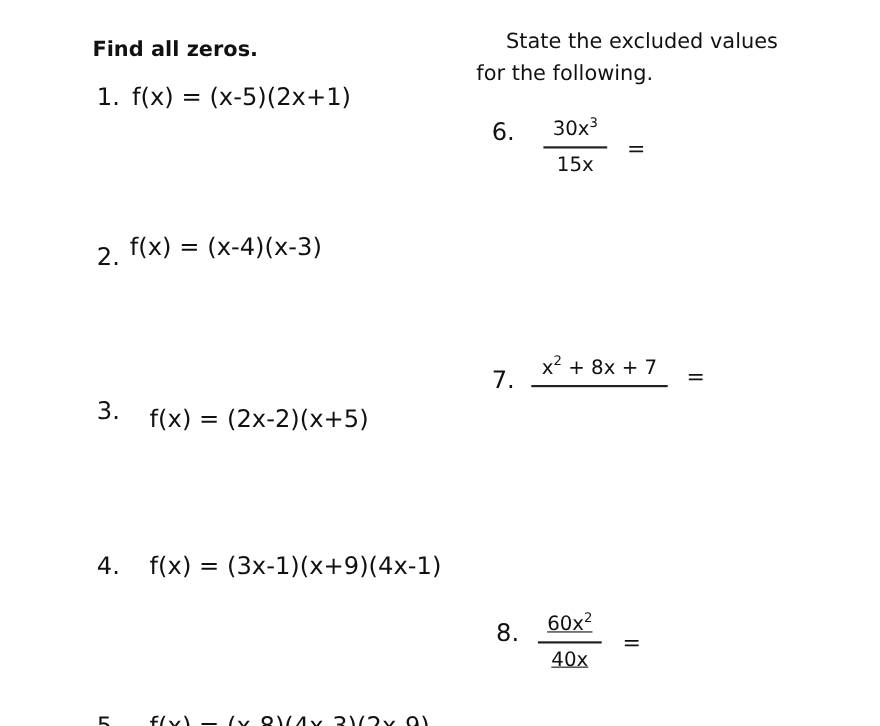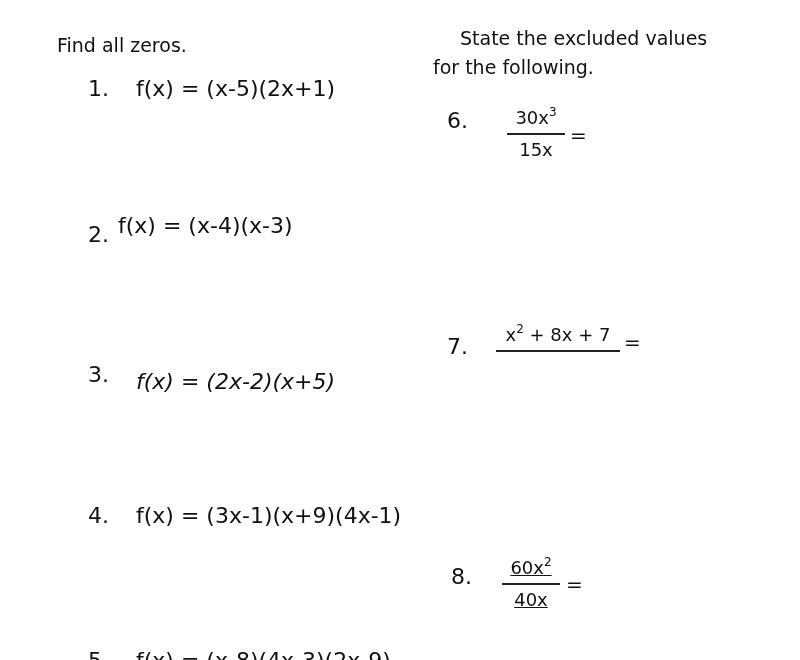--- a/index.html
+++ b/index.html
@@ -2,39 +2,39 @@
 <html><head>
 <meta charset="utf-8">
 <style>
   html, body { margin:0; padding:0; }
   body { width:800px; height:660px; background:#ffffff; position:relative; overflow:hidden;
          font-family:"DejaVu Sans", "Liberation Sans", sans-serif; color:#111; }
   .abs { position:absolute; white-space:nowrap; }
   .instr { font-size:19px; line-height:29px; }
   .num { font-size:22px; }
   .expr { font-size:22px; }
-  .frac { position:absolute; text-align:center; font-size:18px;margin-left:13px; }
+  .frac { position:absolute; text-align:center; font-size:18px; }
   .frac .top, .frac .bot { display:block; line-height:24px; }
   .frac .bar { display:block; height:1.5px; background:#222; margin:3px 0; }
   sup { font-size:12px; vertical-align:8px; line-height:0; }
   .eq { font-size:20px; }
 </style>
 </head>
 <body>
 
-<div class="abs instr" style="left:57px; top:31px;">Find all zeros.</div>
+<div class="abs instr" style="left:84px; top:31px;font-weight:bold;">Find all zeros.</div>
 
 <div class="abs num" style="left:88px; top:76px;">1.</div>
-<div class="abs expr" style="left:136px; top:76px;">f(x) = (x-5)(2x+1)</div>
+<div class="abs expr" style="left:120px; top:76px;">f(x) = (x-5)(2x+1)</div>
 
 <div class="abs num" style="left:88px; top:222px;">2.</div>
 <div class="abs expr" style="left:118px; top:213px;">f(x) = (x-4)(x-3)</div>
 
 <div class="abs num" style="left:88px; top:362px;">3.</div>
-<div class="abs expr" style="left:136px; top:369px;font-style:italic;">f(x) = (2x-2)(x+5)</div>
+<div class="abs expr" style="left:136px; top:369px;">f(x) = (2x-2)(x+5)</div>
 
 <div class="abs num" style="left:88px; top:503px;">4.</div>
 <div class="abs expr" style="left:136px; top:503px;">f(x) = (3x-1)(x+9)(4x-1)</div>
 
 <div class="abs num" style="left:88px; top:648px;">5.</div>
 <div class="abs expr" style="left:136px; top:648px;">f(x) = (x-8)(4x-3)(2x-9)</div>
 
 <div class="abs instr" style="left:460px; top:24px;">State the excluded values</div>
 <div class="abs instr" style="left:433px; top:53px;">for the following.</div>
 

